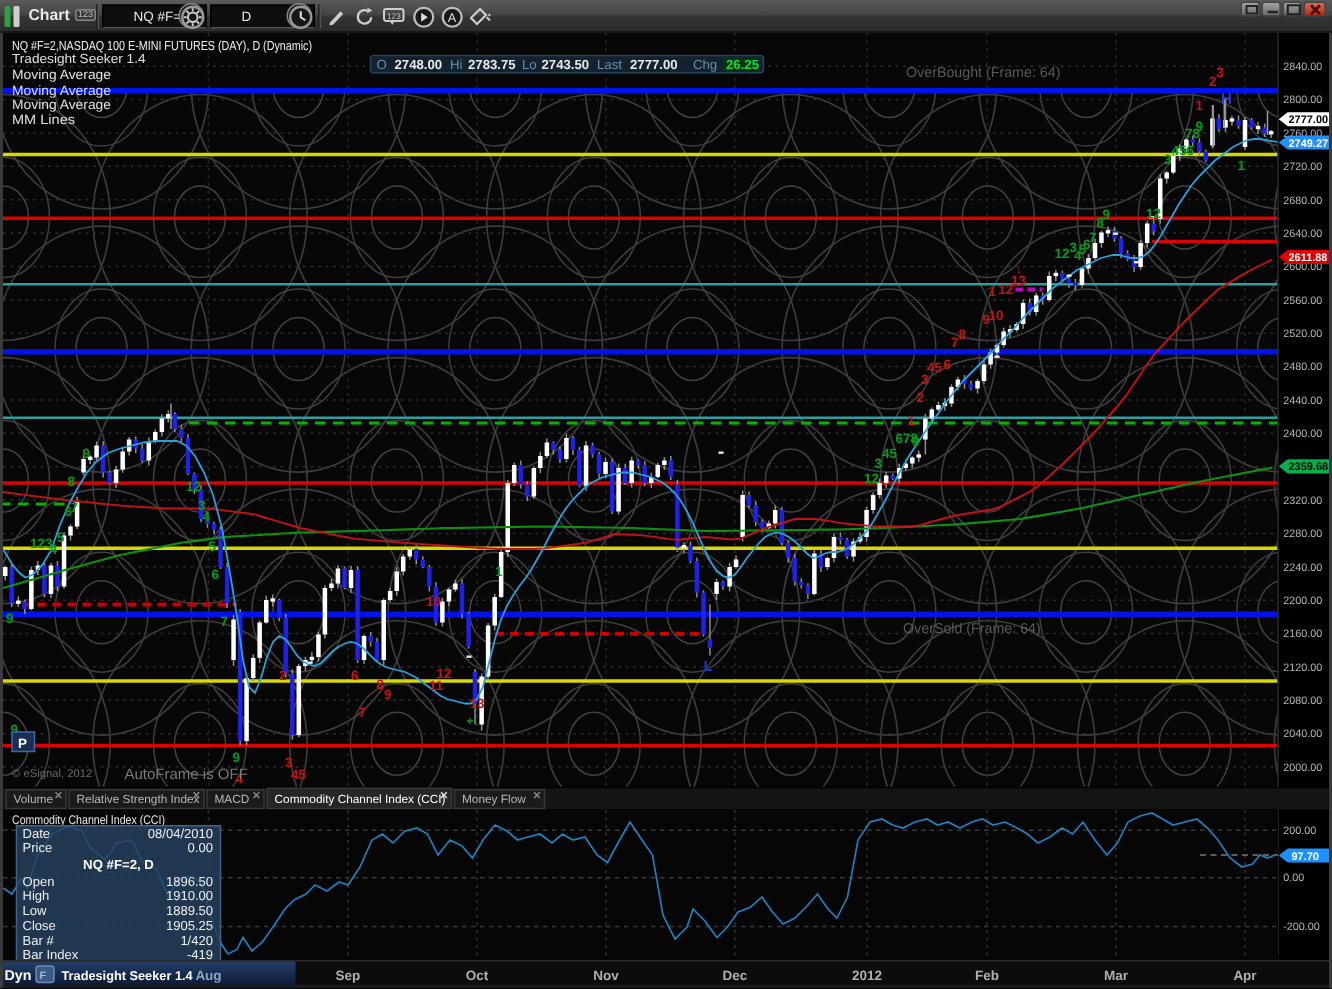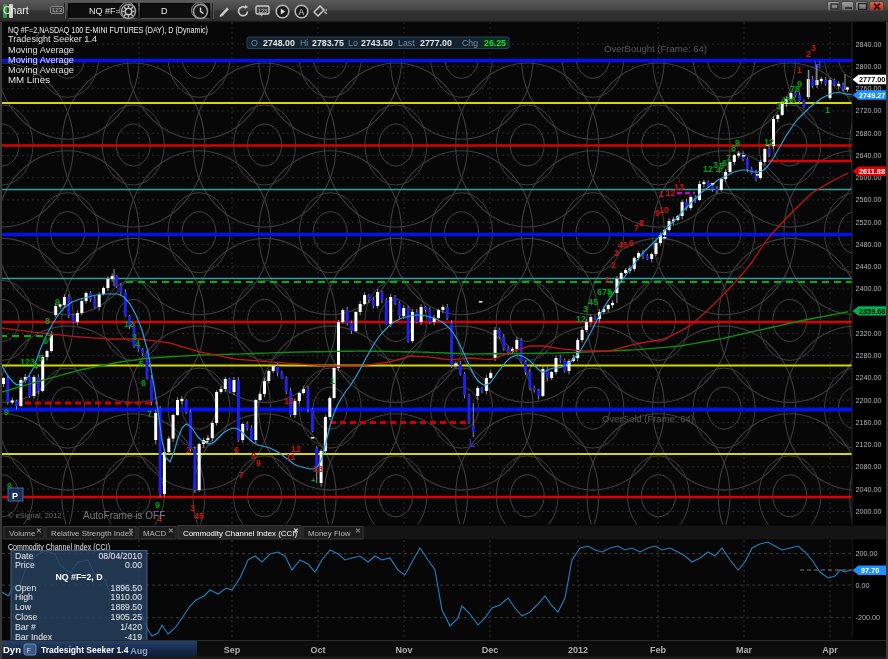--- a/index.html
+++ b/index.html
@@ -22,21 +22,21 @@
 svg text{font-family:"Liberation Sans",sans-serif}
 #edgeL{position:absolute;left:0;top:22px;width:2px;height:637px;background:#3a3a3a}
 #edgeR{position:absolute;right:0;top:22px;width:2px;height:637px;background:#3a3a3a}
 </style></head>
 <body>
 <div id="win">
 
 <div id="toolbar">
   <div class="tb-icon" style="left:3px;top:4px;width:4px;height:14px;background:#2e9e3e;border-radius:1px"></div>
   <div class="tb-icon" style="left:9px;top:4px;width:4px;height:14px;background:#cfcfcf;border-radius:1px"></div>
-  <span style="position:absolute;left:3px;top:4px;font-size:10.5px;font-weight:normal;color:#e8e8e8">Chart</span>
+  <span style="position:absolute;left:19px;top:4px;font-size:10.5px;font-weight:bold;color:#e8e8e8">Chart</span>
   <span style="position:absolute;left:50px;top:6px;font-size:6px;color:#bbb;border:1px solid #888;border-radius:2px;padding:0 1px;background:#3a3a3a">123</span>
   <div class="sep" style="left:64px"></div>
   <div class="combo" style="left:68px;width:48px"><span>NQ #F=2</span><i>▾</i></div>
   <div class="cbtn" style="left:119px"><svg width="17" height="17">
           <circle cx="8.5" cy="8.5" r="7" fill="#181818" stroke="#999" stroke-width="1.6"></circle>
           <circle cx="8.5" cy="8.5" r="3.2" fill="none" stroke="#ccc" stroke-width="1.4"></circle>
           <path d="M8.5,2.5 v2 M8.5,12.5 v2 M2.5,8.5 h2 M12.5,8.5 h2 M4.3,4.3 l1.4,1.4 M11.3,11.3 l1.4,1.4 M12.7,4.3 l-1.4,1.4 M5.7,11.3 l-1.4,1.4" stroke="#ccc" stroke-width="1.3"></path>
         </svg></div>
   <div class="combo" style="left:140px;width:48px"><span>D</span><i>▾</i></div>
   <div class="cbtn" style="left:191px"><svg width="17" height="17">

